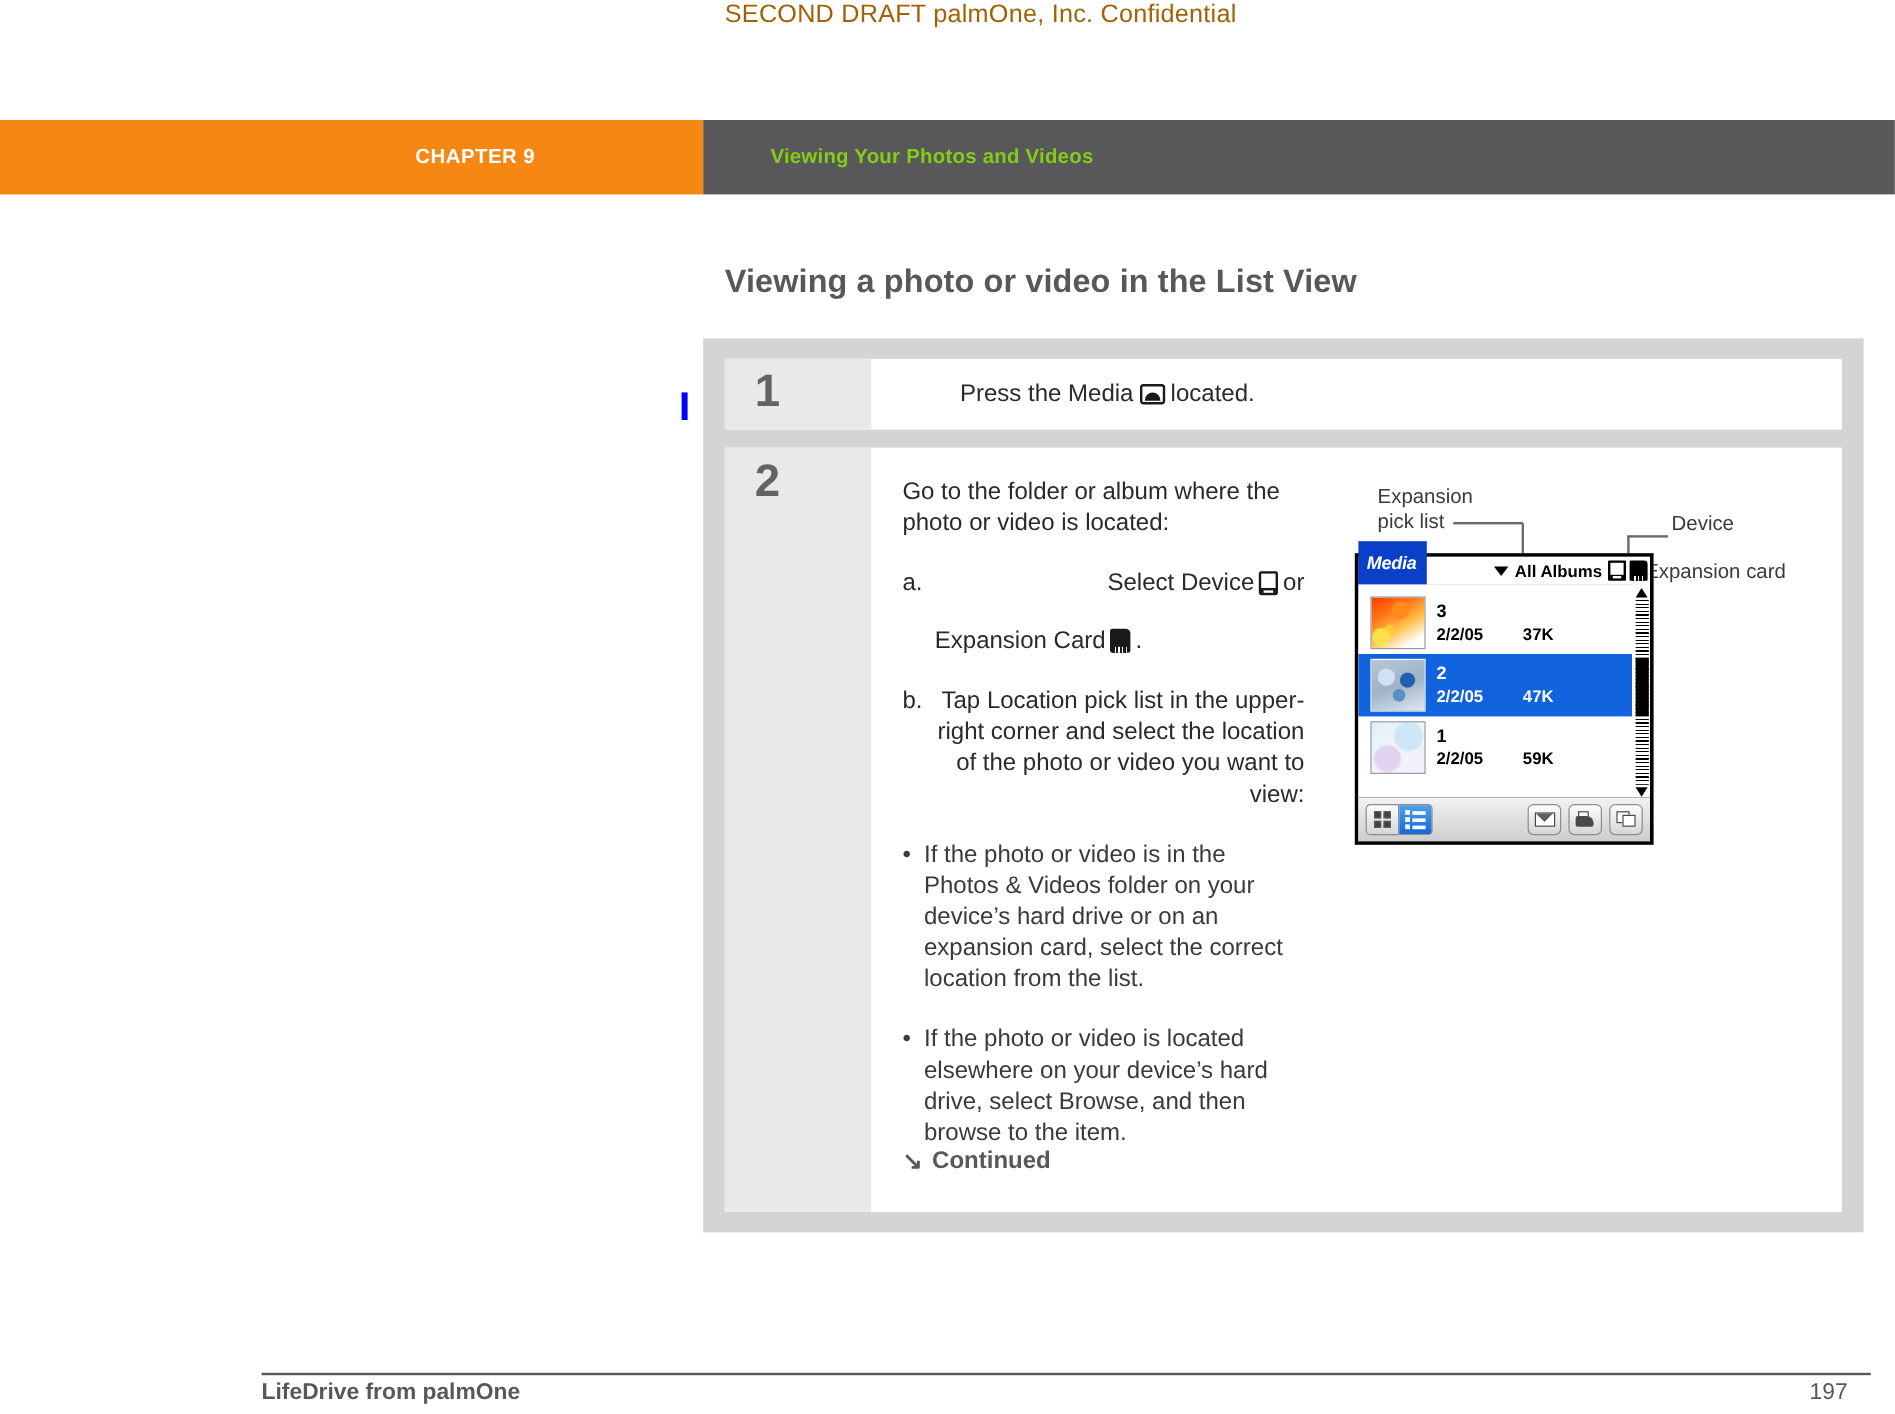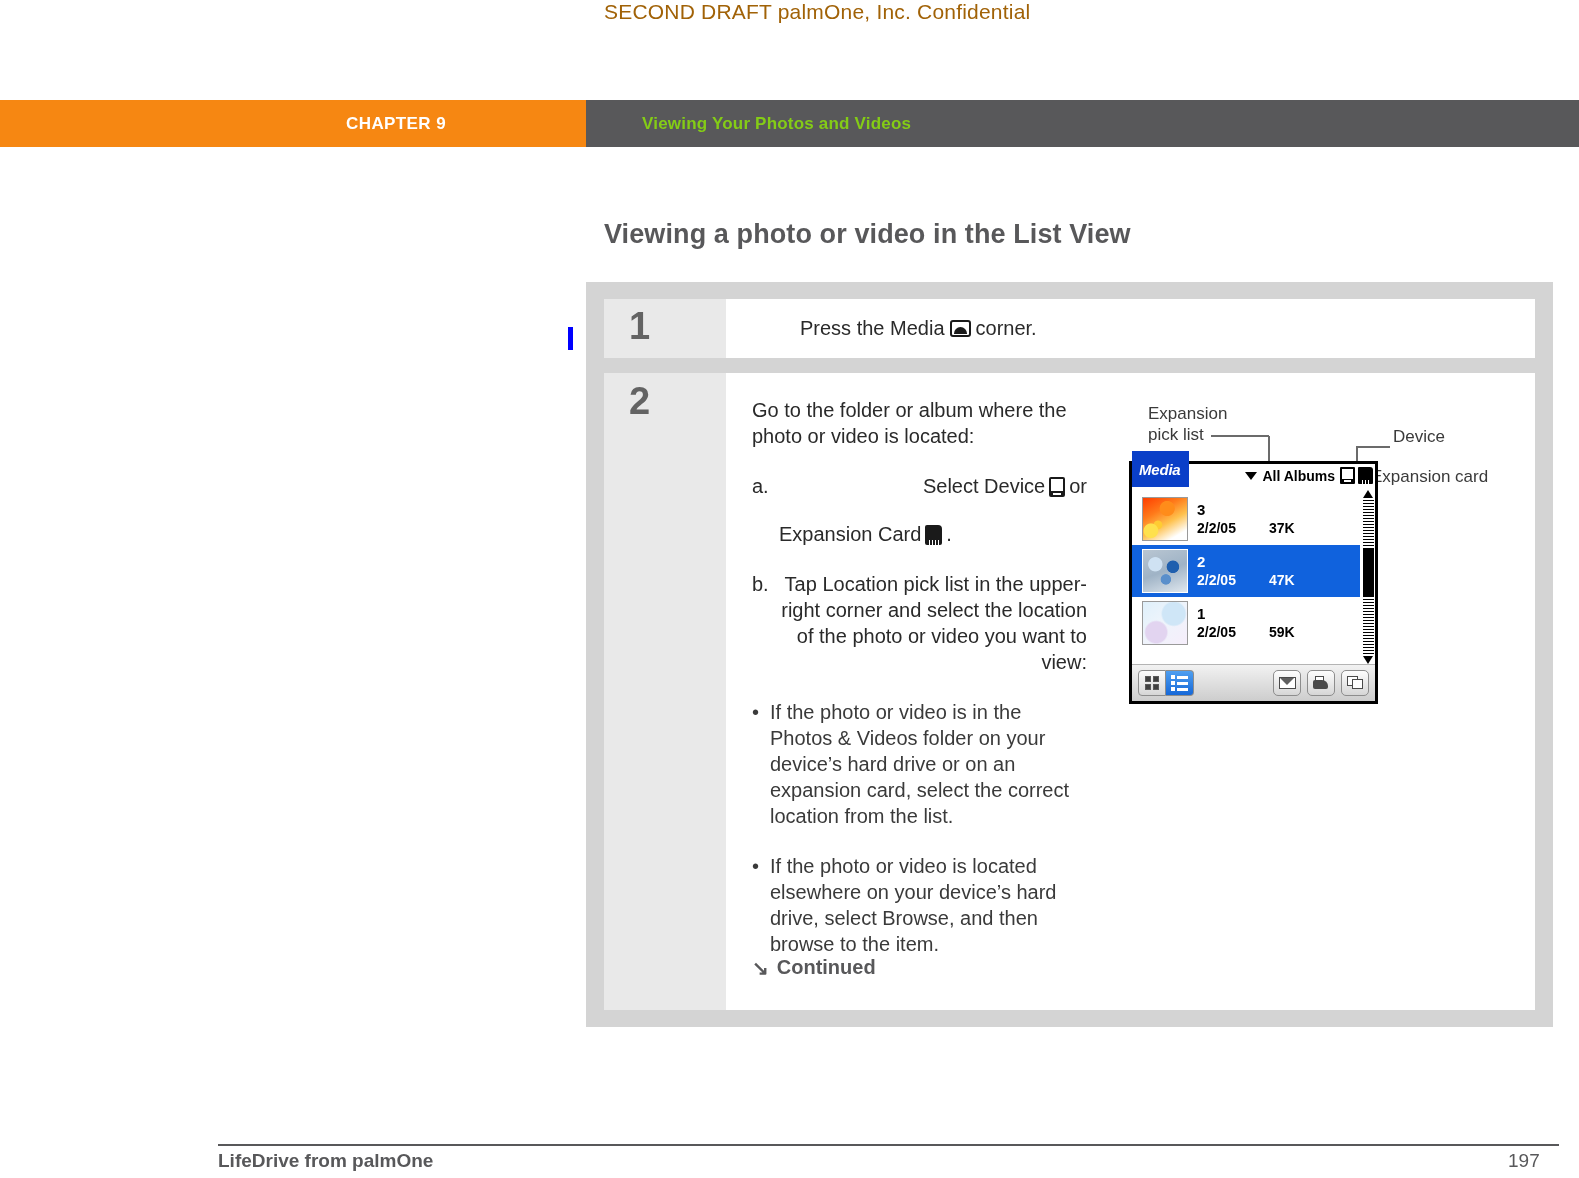--- a/index.html
+++ b/index.html
@@ -26,21 +26,21 @@
     white-space: nowrap;
     font-family: "Liberation Sans", sans-serif;
   }
 
   
   .header-band {
     position: absolute;
     top: 100px;
     left: 0px;
     width: 1579px;
-    height: 47px;
+    height: 62px;
     display: flex;
   }
   .header-chapter {
     width: 586px;
     background: #f68712;
     display: flex;
     align-items: center;
     justify-content: flex-end;
     box-sizing: border-box;
     padding-right: 140px;
@@ -563,21 +563,21 @@
 <div class="steps-panel">
 
   <div class="step-row one">
     <div class="step-num">
       <span>1</span>
     </div>
     <div class="step-body">
       <div class="step1-text">
         <span>Press the Media</span>
         <span class="icon-media"></span>
-        <span>corner.</span>
+        <span>located.</span>
       </div>
     </div>
   </div>
 
   <div class="step-row two">
     <div class="step-num">
       <span>2</span>
     </div>
     <div class="step-body">
       <div class="step2-text">

